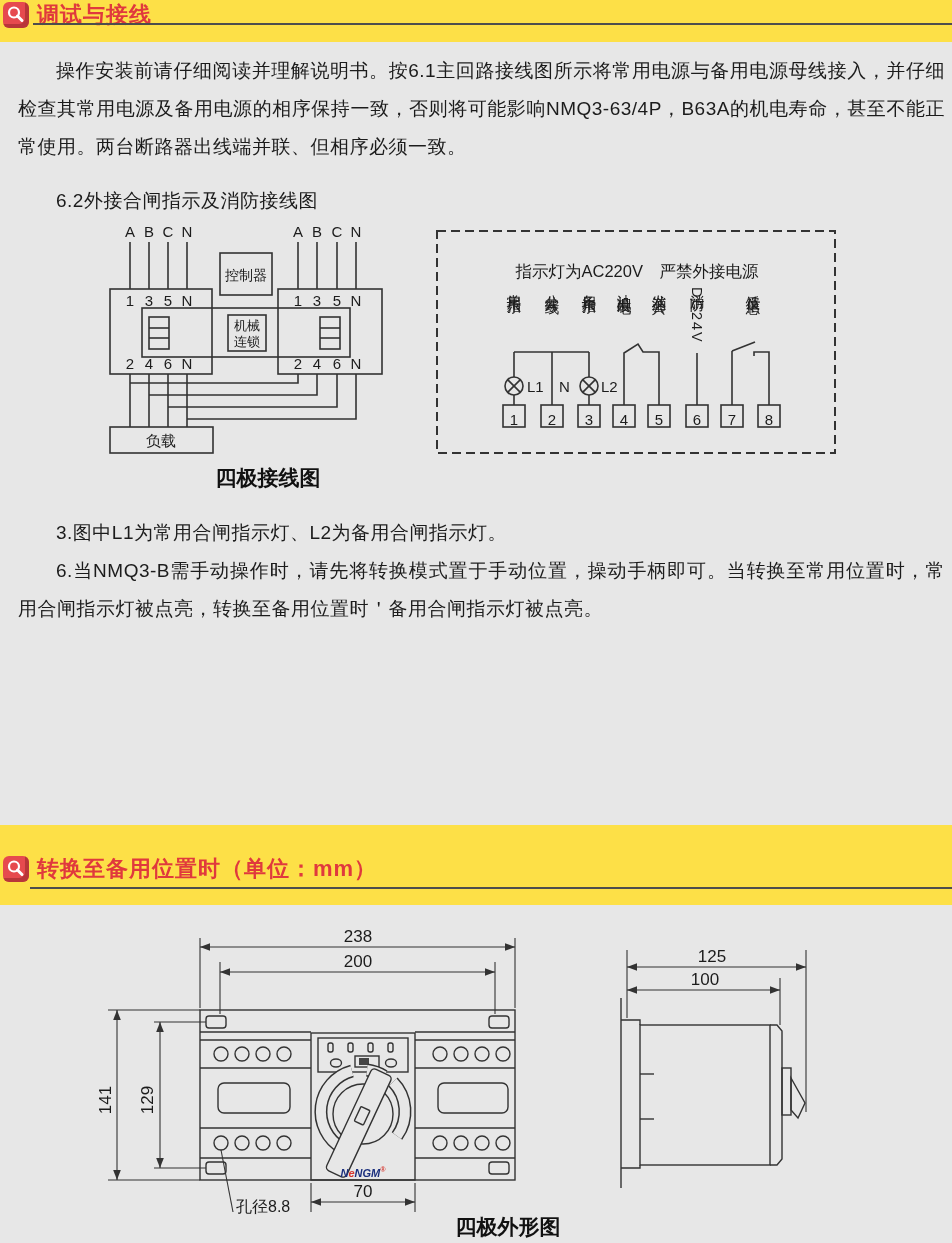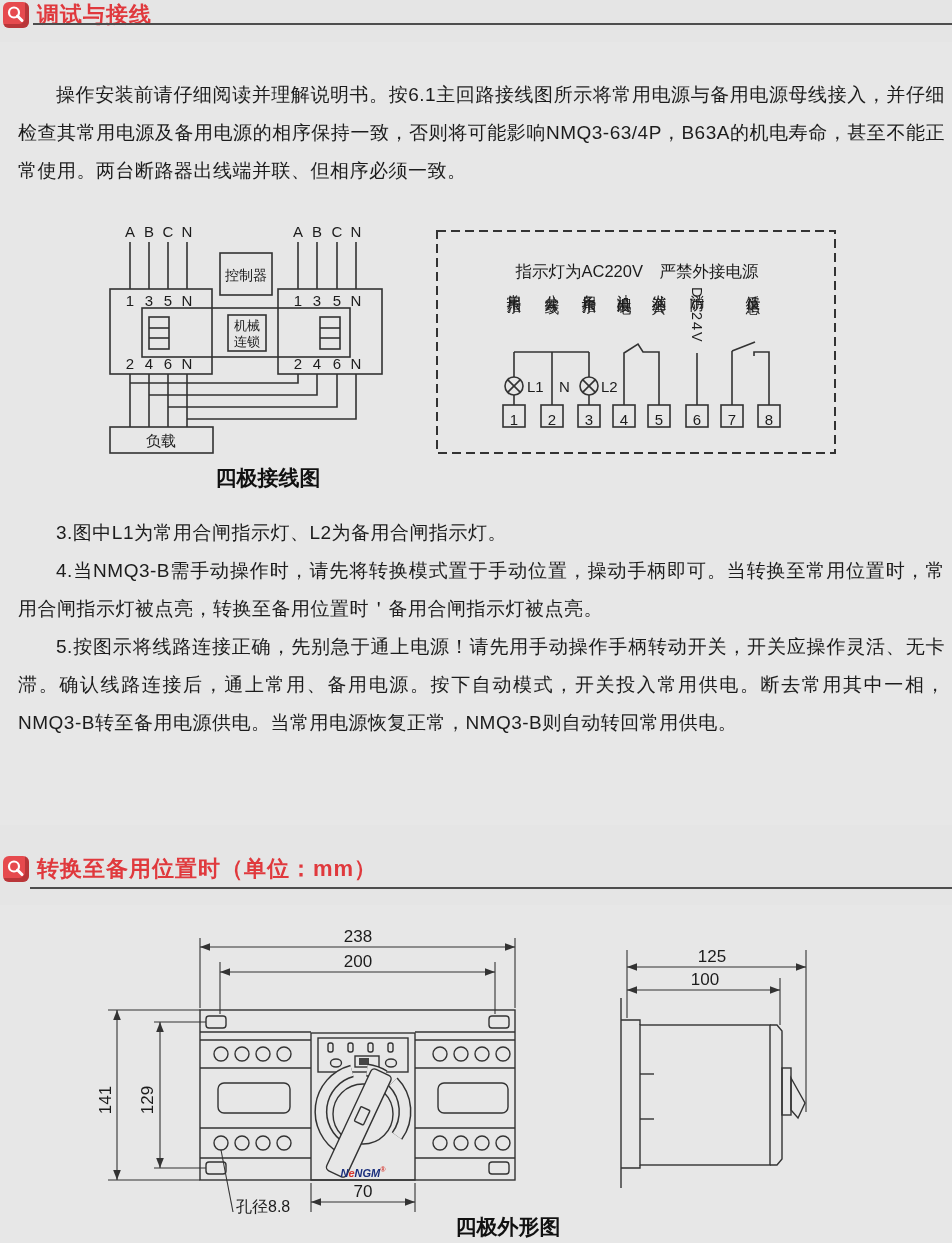--- a/index.html
+++ b/index.html
@@ -1,16 +1,16 @@
 <!DOCTYPE html>
 <html><head>
 <meta charset="utf-8">
 <style>
   html,body{margin:0;padding:0;background:#ffffff;}
-  .page{position:relative;width:952px;height:1243px;background:#e5e5e5;overflow:hidden;
+  .page{position:relative;width:952px;height:1243px;background:#fde047;overflow:hidden;
         font-family:"Liberation Sans",sans-serif;color:#1c1c1c;}
   .grayblock{position:absolute;left:0;width:952px;background:#e7e7e7;}
   .block1{top:42px;height:783px;}
   .block2{top:905px;height:338px;}
   .sec-icon{position:absolute;width:26px;height:26px;border-radius:6px;background:#e64a4e;
             box-shadow:inset -4px -4px 0 rgba(130,30,33,.45);}
   .sec-title{position:absolute;font-size:22px;font-weight:600;color:#e0393d;letter-spacing:1px;white-space:nowrap;}
   .rule{position:absolute;height:2px;background:#4d4d4d;}
   .para{position:absolute;left:18px;width:927px;font-size:19px;line-height:38px;letter-spacing:.5px;
         text-align:justify;color:#1c1c1c;}
@@ -37,22 +37,25 @@
 
   <div class="sec-icon" style="left:3px;top:2px;">
     <svg width="26" height="26" viewBox="0 0 26 26" style="left:0;top:0;">
       <circle cx="11" cy="10.5" r="5" stroke="#fff" stroke-width="2.2" fill="none"></circle>
       <line x1="14.5" y1="14" x2="19" y2="18.5" stroke="#fff" stroke-width="3" stroke-linecap="round"></line>
     </svg>
   </div>
   <div class="sec-title" style="left:37px;top:0px;">调试与接线</div>
   <div class="rule" style="left:33px;top:23px;width:919px;"></div>
 
-  <div class="para" style="top:76px;">
+  <div class="para" style="top:52px;">
     <p class="indent2">操作安装前请仔细阅读并理解说明书。按6.1主回路接线图所示将常用电源与备用电源母线接入，并仔细检查其常用电源及备用电源的相序保持一致，否则将可能影响NMQ3-63/4P，B63A的机电寿命，甚至不能正常使用。两台断路器出线端并联、但相序必须一致。</p>
+  </div>
+  <div class="para" style="top:182px;left:56px;width:880px;">
+    <p>6.2外接合闸指示及消防接线图</p>
   </div>
 
   <svg style="left:80px;top:215px;" width="330" height="285" viewBox="80 215 330 285">
     <g font-size="15">
       <text class="txt" x="130" y="237" text-anchor="middle">A</text>
       <text class="txt" x="149" y="237" text-anchor="middle">B</text>
       <text class="txt" x="168" y="237" text-anchor="middle">C</text>
       <text class="txt" x="187" y="237" text-anchor="middle">N</text>
     </g>
     <g font-size="15">
@@ -181,22 +184,21 @@
         <text class="txt" x="697" y="421.5" text-anchor="middle" dominant-baseline="middle">6</text>
       <rect class="ln" x="721" y="405" width="22" height="22"></rect>
         <text class="txt" x="732" y="421.5" text-anchor="middle" dominant-baseline="middle">7</text>
       <rect class="ln" x="758" y="405" width="22" height="22"></rect>
         <text class="txt" x="769" y="421.5" text-anchor="middle" dominant-baseline="middle">8</text>
     </g>
   </svg>
 
   <div class="para" style="top:514px;">
     <p class="indent2">3.图中L1为常用合闸指示灯、L2为备用合闸指示灯。</p>
-    <p class="indent2">4.当NMQ3-B需手动操作时，请先将转换模式置于手动位置，操动手柄即可。当转换至常用位置时，常用合闸指示灯被点亮，转换至备用位置时＇备用合闸指示灯被点亮。</p>
-    <p class="indent2">5.按图示将线路连接正确，先别急于通上电源！请先用手动操作手柄转动开关，开关应操作灵活、无卡滞。确认线路连接后，通上常用、备用电源。按下自动模式，开关投入常用供电。断去常用其中一相，NMQ3-B转至备用电源供电。当常用电源恢复正常，NMQ3-B则自动转回常用供电。</p>
+    <p class="indent2">6.当NMQ3-B需手动操作时，请先将转换模式置于手动位置，操动手柄即可。当转换至常用位置时，常用合闸指示灯被点亮，转换至备用位置时＇备用合闸指示灯被点亮。</p>
   </div>
 
   <div class="sec-icon" style="left:3px;top:856px;">
     <svg width="26" height="26" viewBox="0 0 26 26" style="left:0;top:0;">
       <circle cx="11" cy="10.5" r="5" stroke="#fff" stroke-width="2.2" fill="none"></circle>
       <line x1="14.5" y1="14" x2="19" y2="18.5" stroke="#fff" stroke-width="3" stroke-linecap="round"></line>
     </svg>
   </div>
   <div class="sec-title" style="left:37px;top:854px;">转换至备用位置时（单位：mm）</div>
   <div class="rule" style="left:30px;top:887px;width:922px;"></div>

